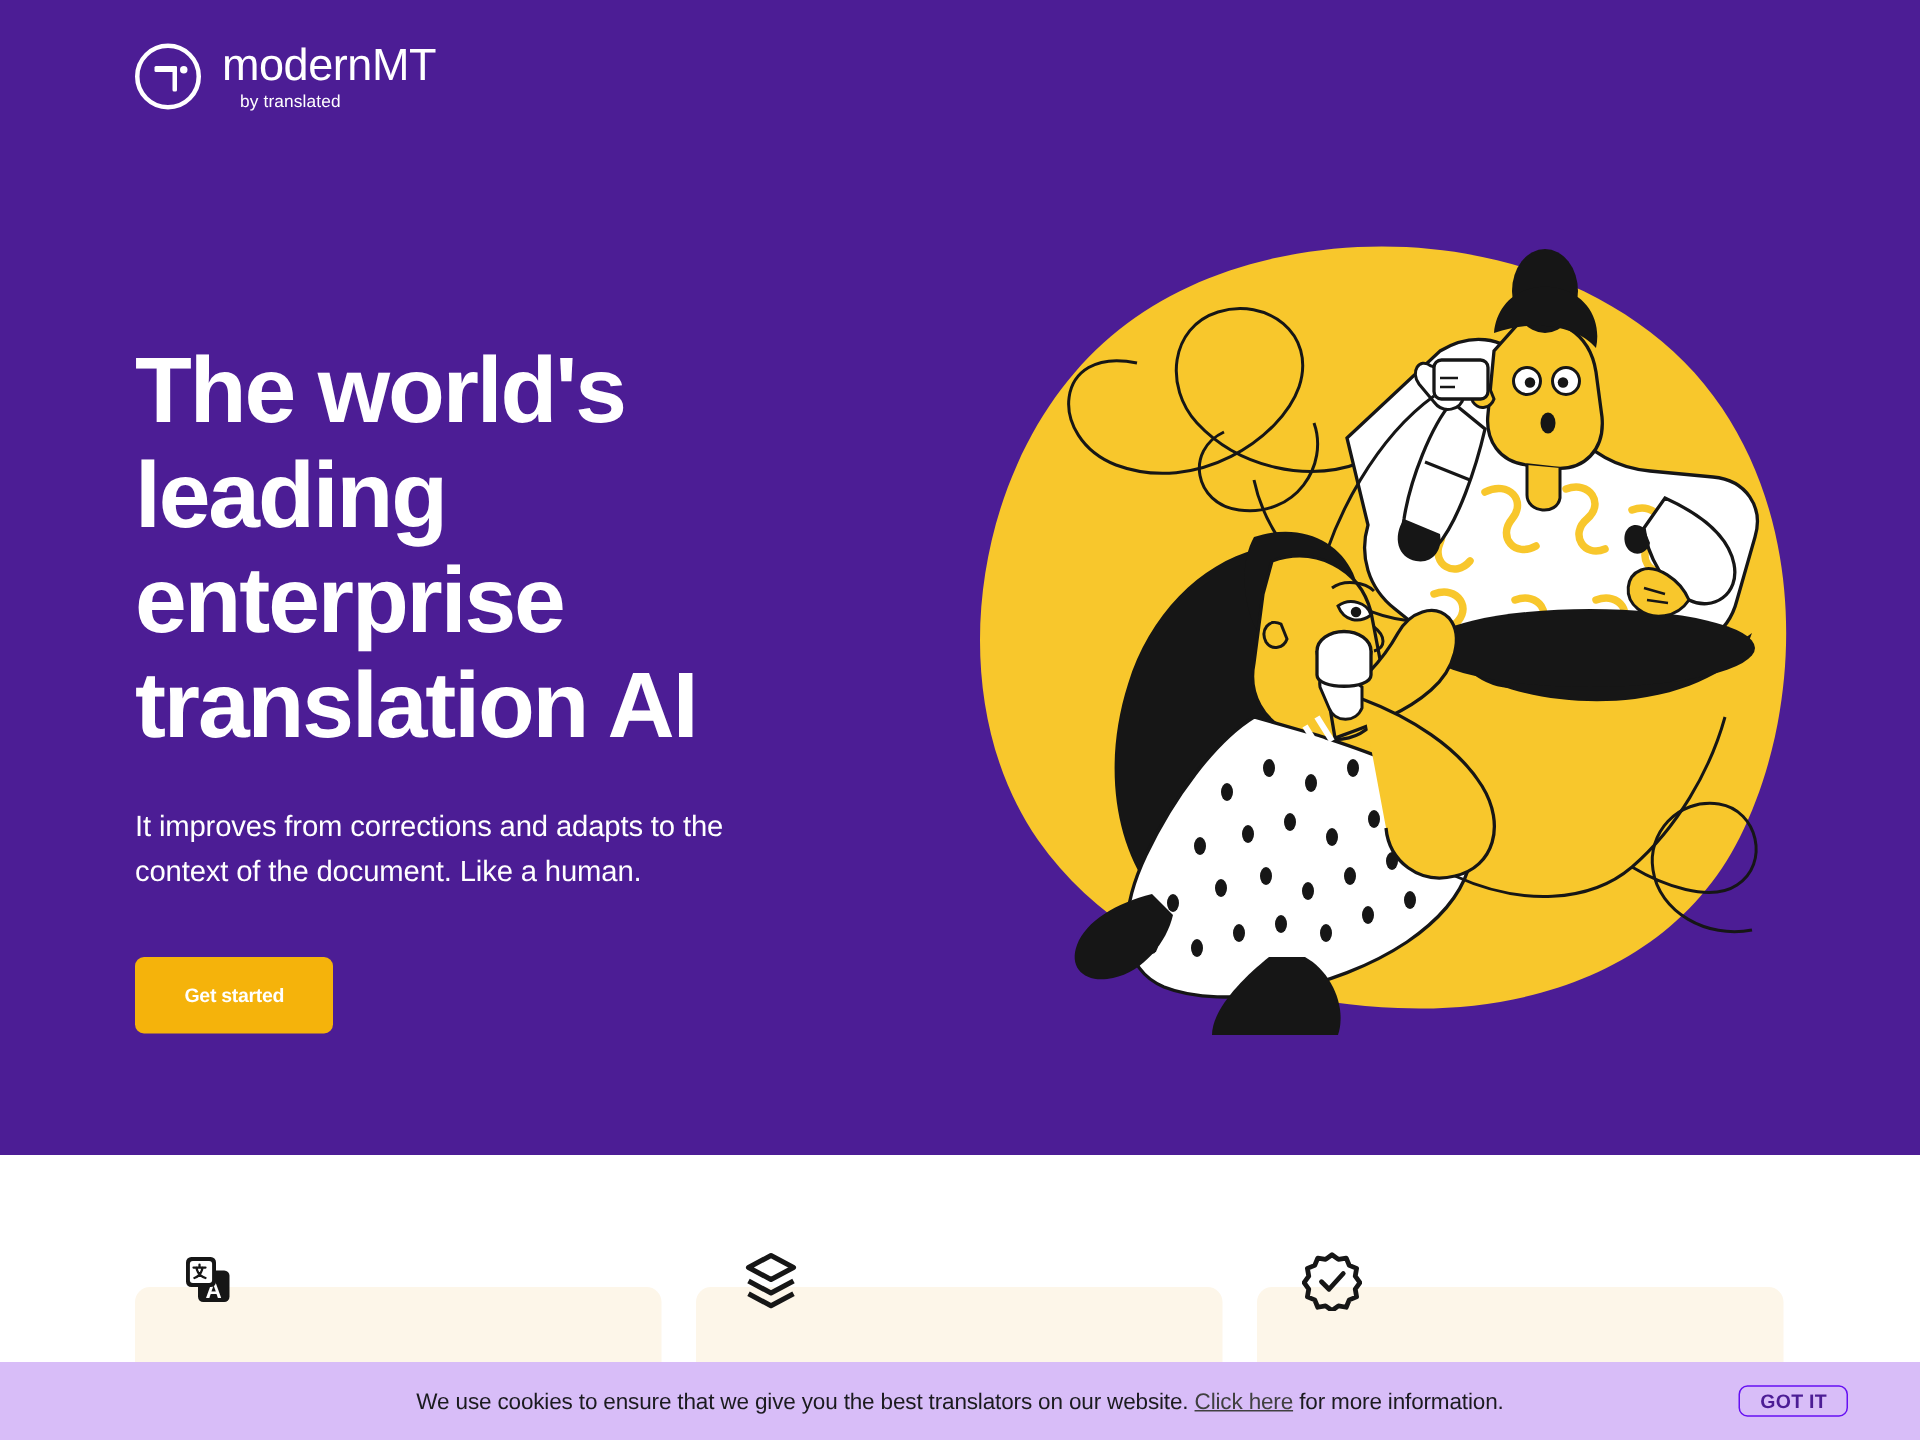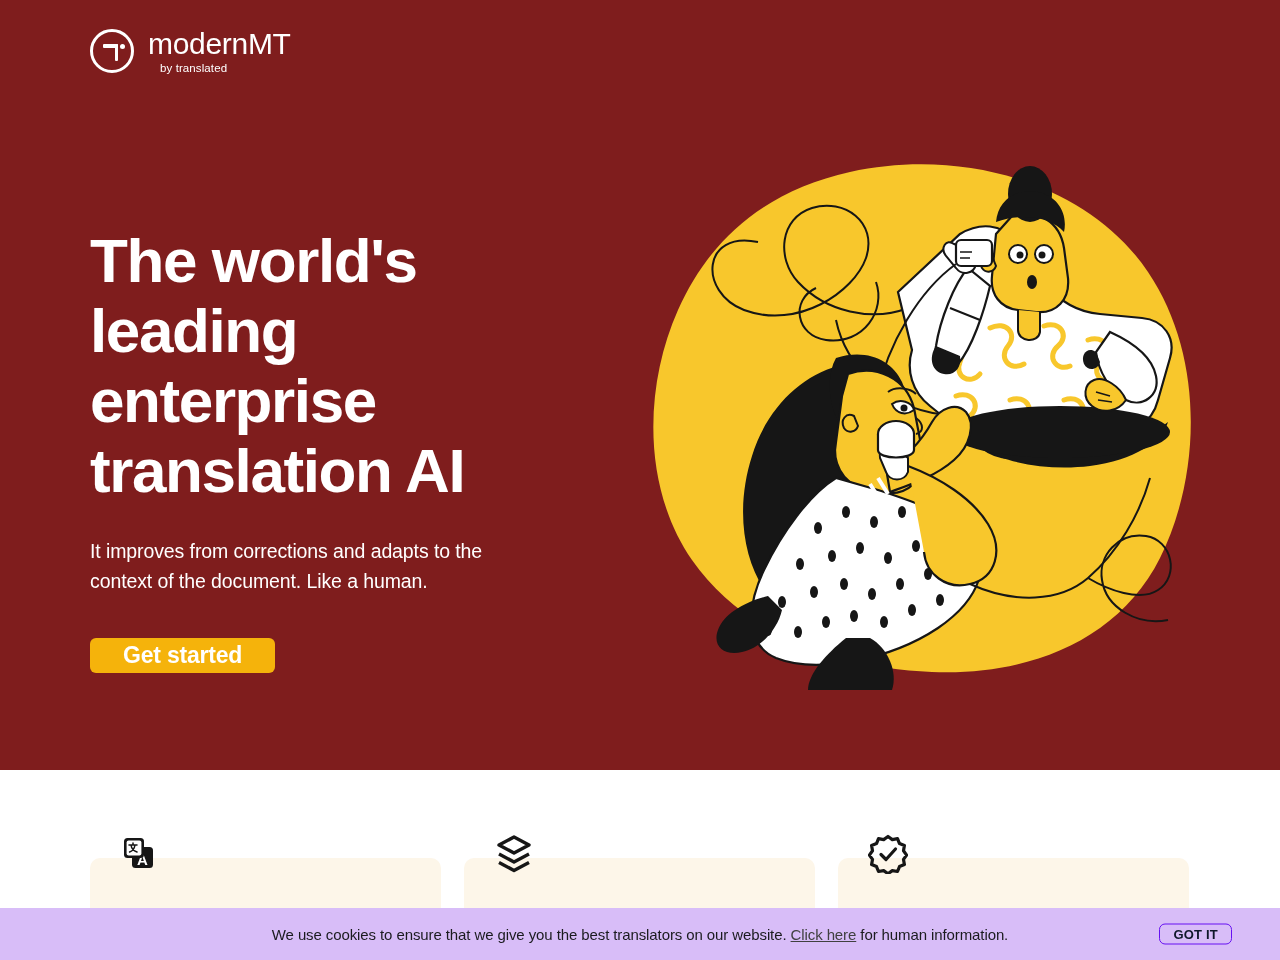--- a/index.html
+++ b/index.html
@@ -8,21 +8,21 @@
     font-family: "Liberation Sans", sans-serif;
     overflow: hidden;
     background: #ffffff;
   }
   .page { position: relative; width: 1280px; height: 960px; }
 
   
   .hero {
     position: absolute; left: 0; top: 0;
     width: 1280px; height: 770px;
-    background: #7f1d1d;
+    background: #4c1d95;
   }
 
   
   .header {
     position: absolute; left: 0; top: 0;
     width: 1280px; height: 100px;
     display: flex; align-items: center;
   }
   .brand {
     position: absolute; left: 90px; top: 28px;
@@ -75,22 +75,22 @@
   }
   .hero-sub {
     margin-top: 30px;
     color: #ffffff; font-size: 19.5px; line-height: 30px;
     letter-spacing: -0.1px; max-width: 450px;
   }
   .cta {
     margin-top: 42px;
     display: inline-block;
     background: #f5b30b; color: #ffffff;
-    font-size: 23px; font-weight: 700; letter-spacing: -0.2px;
-    padding: 4px 33px; border: none; border-radius: 6px;
+    font-size: 13px; font-weight: 700; letter-spacing: -0.2px;
+    padding: 18px 33px; border: none; border-radius: 6px;
     cursor: pointer; font-family: inherit;
   }
 
   
   .illustration {
     position: absolute; left: 640px; top: 160px;
     width: 570px; height: 530px;
   }
   .illustration svg { width: 100%; height: 100%; display: block; }
 
@@ -124,21 +124,21 @@
   }
   .cookie-text {
     color: #1b1b1f; font-size: 15px; letter-spacing: -0.1px;
   }
   .cookie-text a {
     color: #404040; 
   }
   .cookie-btn {
     position: absolute; right: 48px; top: 50%;
     transform: translateY(-50%);
-    background: transparent; color: #0f172a;
+    background: transparent; color: #4c1d95;
     border: 1.5px solid #6610f2; border-radius: 6px;
     font-size: 13px; font-weight: 700; letter-spacing: 0.2px;
     padding: 2px 13px; cursor: pointer; font-family: inherit;
   }
 </style>
 </head>
 <body>
 
 <div class="page">
 
@@ -325,18 +325,18 @@
             <path d="M13 20.5 L18 25.5 L27.5 15" fill="none" stroke="#161616" stroke-width="3.2" stroke-linecap="round" stroke-linejoin="round"></path>
           </svg>
         </span>
       </div>
 
     </div>
   </section>
 
   <div class="cookie">
     <p class="cookie-text">
-      <span>We use cookies to ensure that we give you the best translators on our website. </span><a href="#">Click here</a><span> for human information.</span>
+      <span>We use cookies to ensure that we give you the best translators on our website. </span><a href="#">Click here</a><span> for more information.</span>
     </p>
     <button class="cookie-btn">GOT IT</button>
   </div>
 
 </div>
 
 </body></html>

